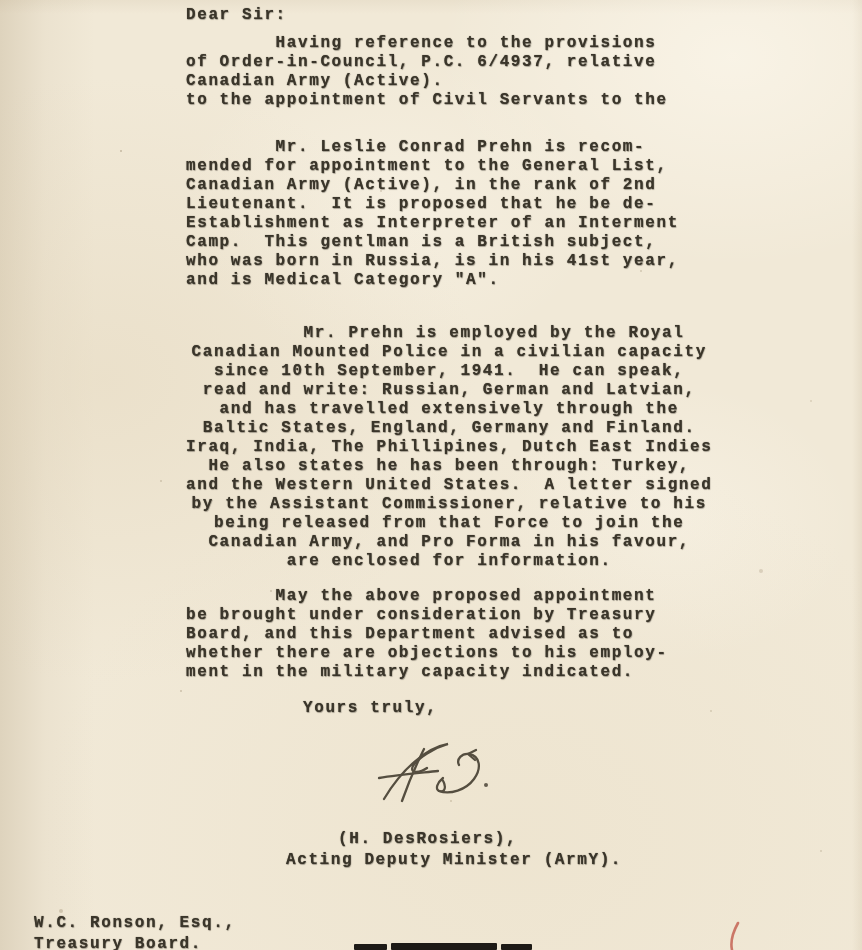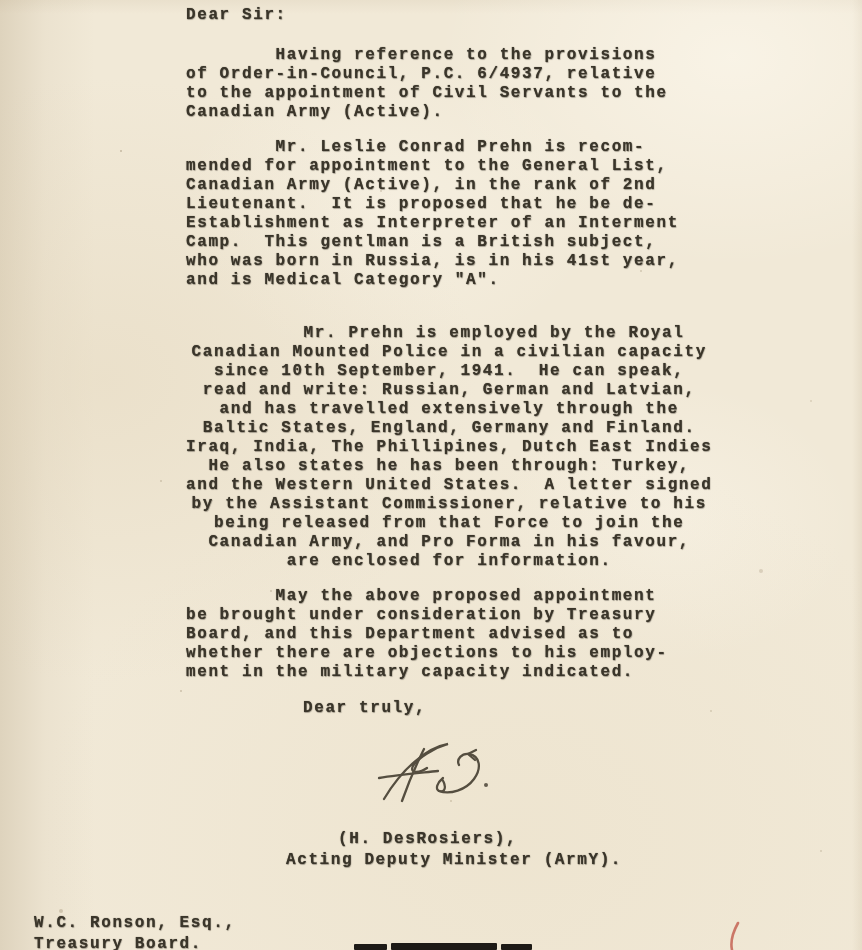--- a/index.html
+++ b/index.html
@@ -27,21 +27,21 @@
     line-height:19px;
     letter-spacing:1.6px;
     color:#3a352a;
     white-space:pre;
     text-shadow:0 0 1px rgba(58,53,42,0.75), 0.6px 0.6px 0.8px rgba(58,53,42,0.35);
     filter:blur(0.25px);
   }
   .abs{position:absolute;}
   .para{position:absolute;left:186px;}
   .salutation{left:186px;top:6px;}
-  .p1{top:46px;}
+  .p1{top:34px;}
   .p2{top:138px;}
   .p3{top:324px;text-align:center;}
   .p4{top:587px;}
   .closing{left:303px;top:699px;}
   .sig-svg{position:absolute;left:372px;top:733px;width:140px;height:90px;}
   .sig-name{left:338px;top:830px;}
   .sig-title{left:286px;top:851px;}
   .recipient{position:absolute;left:34px;top:913px;}
   .recipient .tw-line{line-height:21px;}
   .fade-spot{
@@ -79,22 +79,22 @@
 <div class="page">
 
   <div class="speck"></div>
   <div class="fade-spot"></div>
 
   <div class="tw abs salutation">Dear Sir:</div>
 
   <div class="para p1">
     <div class="tw">        Having reference to the provisions</div>
     <div class="tw">of Order-in-Council, P.C. 6/4937, relative</div>
+    <div class="tw">Canadian Army (Active).</div>
     <div class="tw">to the appointment of Civil Servants to the</div>
-    <div class="tw">Canadian Army (Active).</div>
   </div>
 
   <div class="para p2">
     <div class="tw">        Mr. Leslie Conrad Prehn is recom-</div>
     <div class="tw">mended for appointment to the General List,</div>
     <div class="tw">Canadian Army (Active), in the rank of 2nd</div>
     <div class="tw">Lieutenant.  It is proposed that he be de-</div>
     <div class="tw">Establishment as Interpreter of an Interment</div>
     <div class="tw">Camp.  This gentlman is a British subject,</div>
     <div class="tw">who was born in Russia, is in his 41st year,</div>
@@ -118,21 +118,21 @@
   </div>
 
   <div class="para p4">
     <div class="tw">        May the above proposed appointment</div>
     <div class="tw">be brought under consideration by Treasury</div>
     <div class="tw">Board, and this Department advised as to</div>
     <div class="tw">whether there are objections to his employ-</div>
     <div class="tw">ment in the military capacity indicated.</div>
   </div>
 
-  <div class="tw abs closing">Dear truly,</div>
+  <div class="tw abs closing">Yours truly,</div>
 
   <svg class="sig-svg" viewBox="0 0 140 90" fill="none">
     <g stroke="#403a2d" stroke-width="2.3" stroke-linecap="round" opacity="0.88">
       <path d="M12 66 C 30 36, 54 15, 76 11 C 62 15, 46 25, 41 33 C 37 41, 48 40, 55 35"></path>
       <path d="M52 16 C 44 32, 35 54, 30 68"></path>
       <path d="M7 45 C 26 42, 48 40, 66 38"></path>
       <path d="M70 46 C 75 54, 73 60, 67 58 C 63 56, 65 50, 71 45"></path>
       <path d="M67 58 C 78 62, 94 57, 102 46 C 110 35, 108 23, 97 21 C 90 20, 84 26, 87 32"></path>
       <path d="M96 21 L 104 17 M96 21 L 103 27"></path>
     </g>

